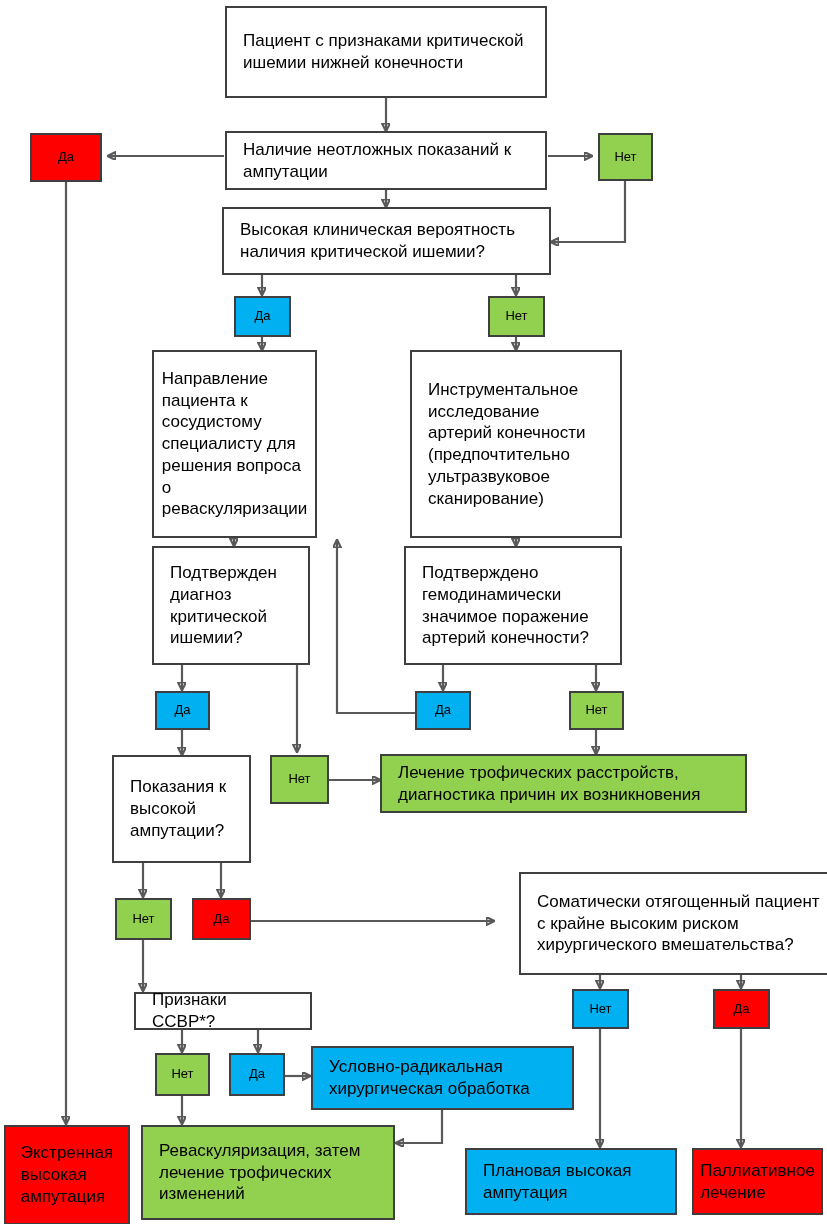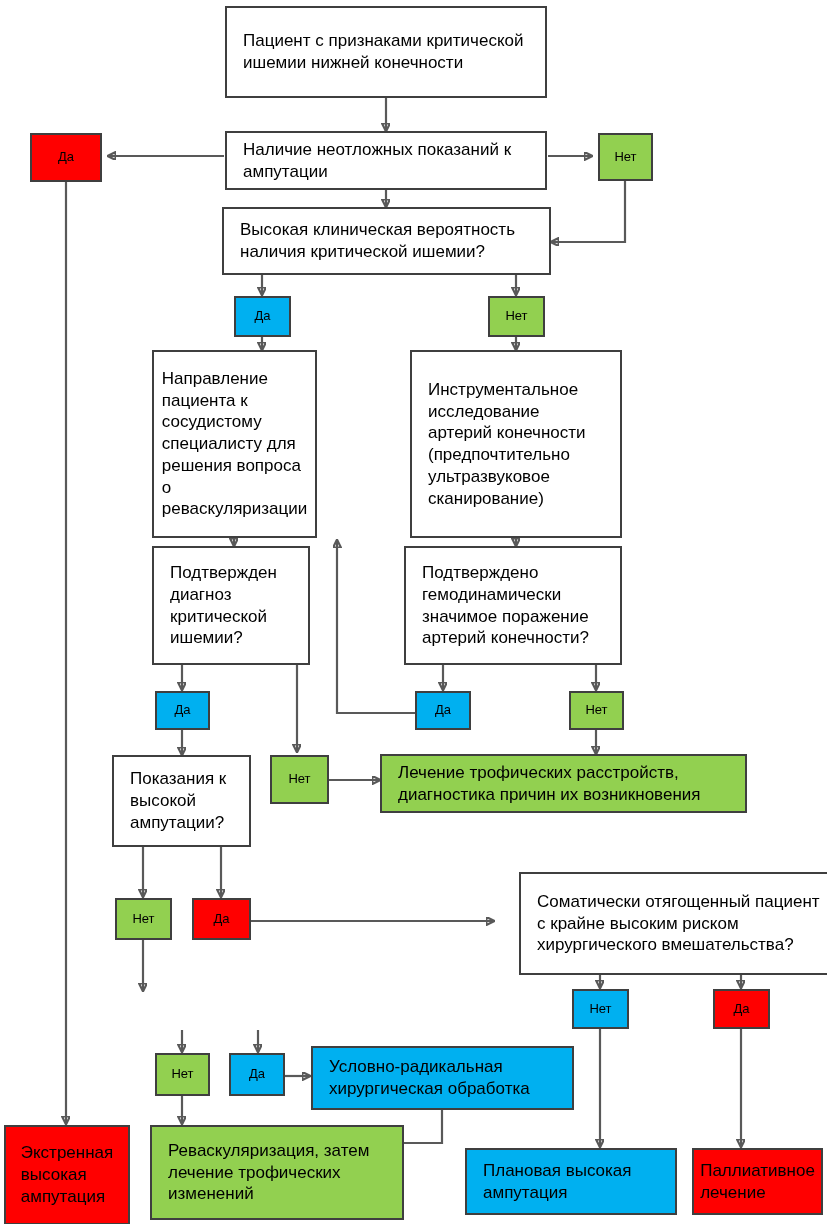--- a/index.html
+++ b/index.html
@@ -153,21 +153,21 @@
   </div>
 
   <div class="node green lbl" style="left:270px;top:755px;width:59px;height:49px;">
     <span>Нет</span>
   </div>
 
   <div class="node green big" style="left:380px;top:754px;width:367px;height:59px;">
     <span>Лечение трофических расстройств, диагностика причин их возникновения</span>
   </div>
 
-  <div class="node white big" style="left:112px;top:755px;width:139px;height:92px;">
+  <div class="node white big" style="left:112px;top:755px;width:139px;height:108px;">
     <span>Показания к высокой ампутации?</span>
   </div>
 
   <div class="node green lbl" style="left:115px;top:898px;width:57px;height:42px;">
     <span>Нет</span>
   </div>
 
   <div class="node red lbl" style="left:192px;top:898px;width:59px;height:42px;">
     <span>Да</span>
   </div>
@@ -177,38 +177,41 @@
   </div>
 
   <div class="node blue lbl" style="left:572px;top:989px;width:57px;height:40px;">
     <span>Нет</span>
   </div>
 
   <div class="node red lbl" style="left:713px;top:989px;width:57px;height:40px;">
     <span>Да</span>
   </div>
 
+  <div class="node white big" style="left:134px;top:992px;width:178px;height:38px;">
+    <span>Признаки ССВР*?</span>
+  </div>
 
   <div class="node green lbl" style="left:155px;top:1053px;width:55px;height:43px;">
     <span>Нет</span>
   </div>
 
   <div class="node blue lbl" style="left:229px;top:1053px;width:56px;height:43px;">
     <span>Да</span>
   </div>
 
   <div class="node blue big" style="left:311px;top:1046px;width:263px;height:64px;">
     <span>Условно-радикальная хирургическая обработка</span>
   </div>
 
   <div class="node red big" style="left:4px;top:1125px;width:126px;height:100px;">
     <span>Экстренная высокая ампутация</span>
   </div>
 
-  <div class="node green big" style="left:141px;top:1125px;width:254px;height:95px;margin-left:9px;">
+  <div class="node green big" style="left:141px;top:1125px;width:254px;height:95px;">
     <span>Реваскуляризация, затем лечение трофических изменений</span>
   </div>
 
   <div class="node blue big" style="left:465px;top:1148px;width:212px;height:67px;">
     <span>Плановая высокая ампутация</span>
   </div>
 
   <div class="node red big" style="left:692px;top:1148px;width:131px;height:67px;">
     <span>Паллиативное лечение</span>
   </div>

